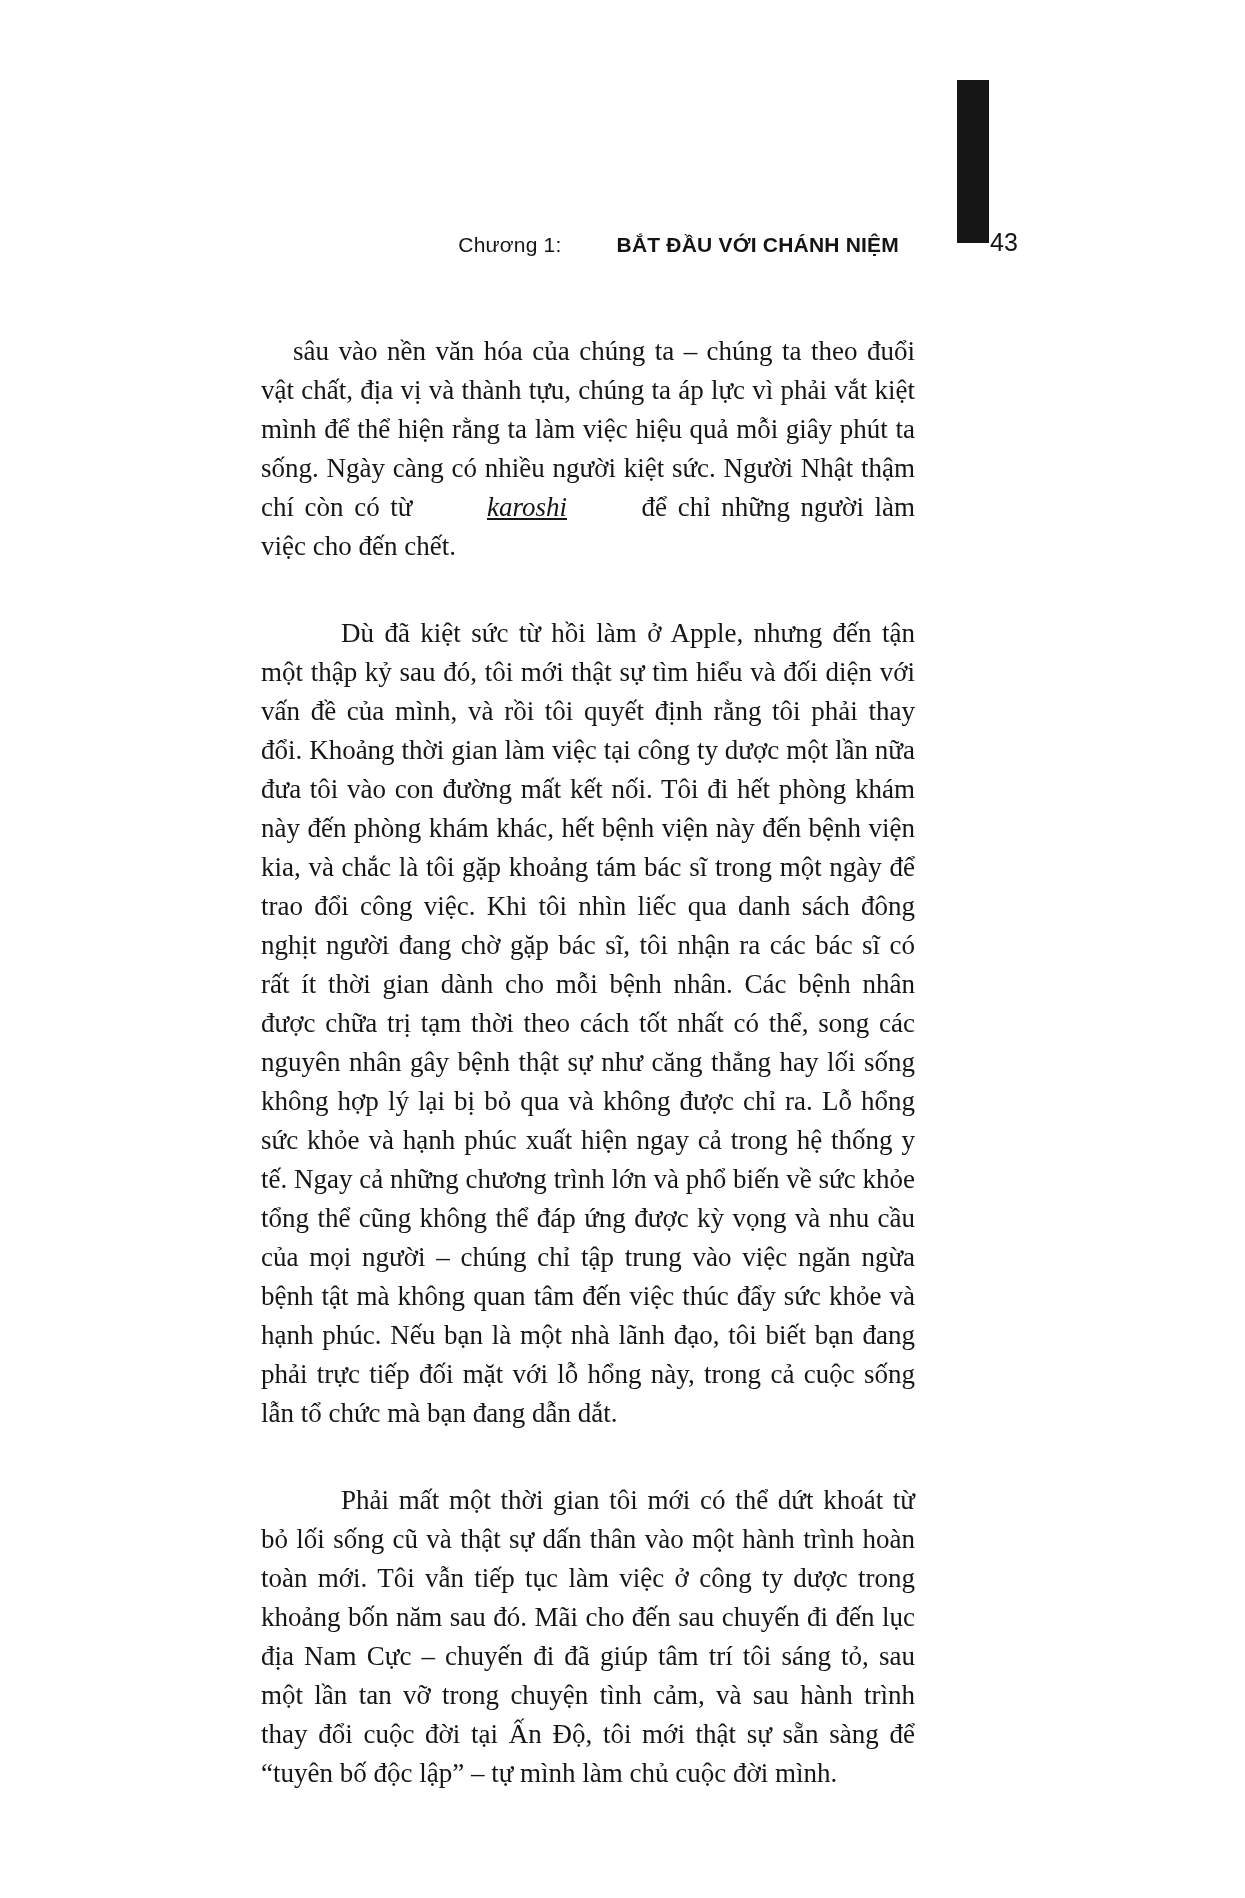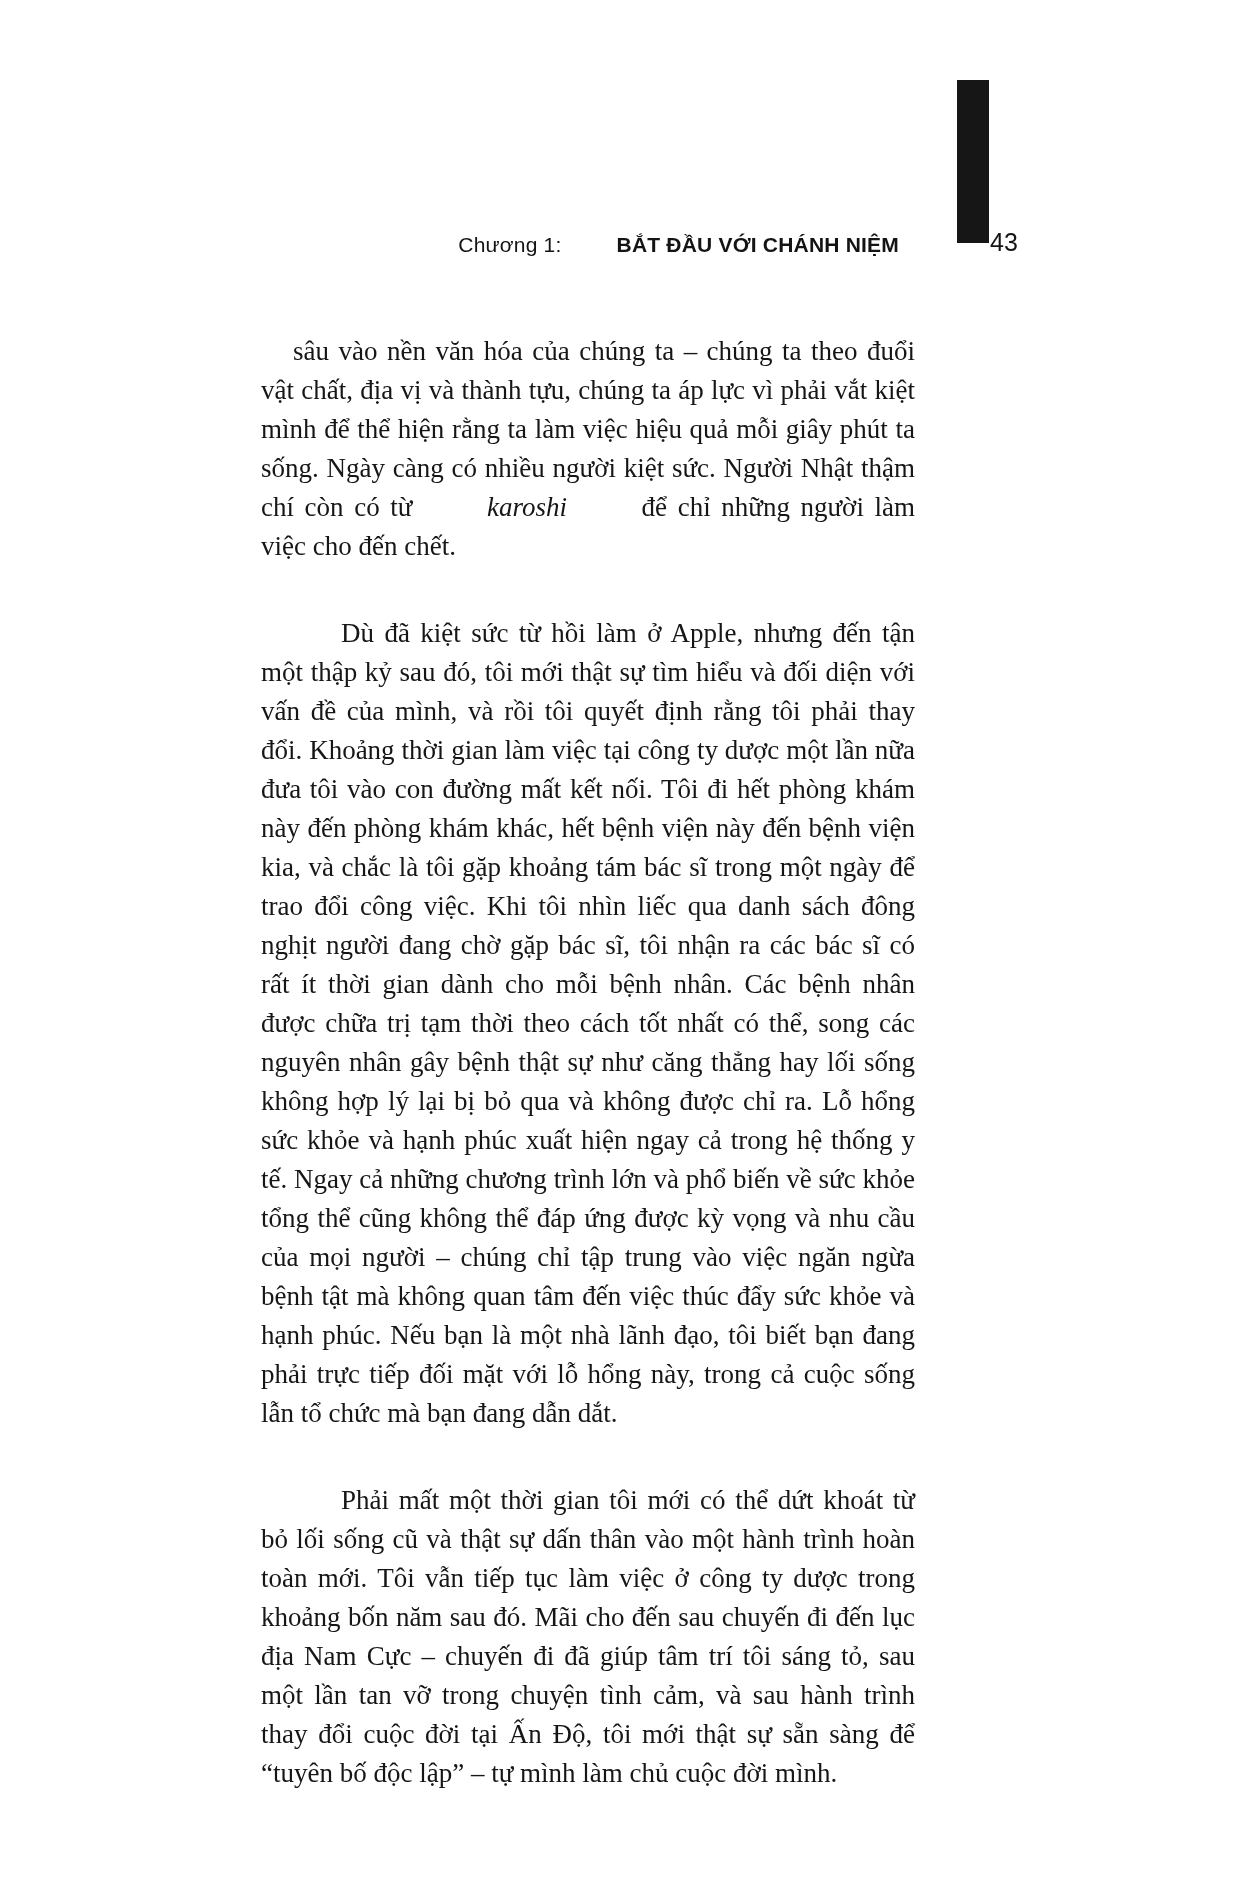--- a/index.html
+++ b/index.html
@@ -52,21 +52,21 @@
       left: 133px;
       top: 204px;
       width: 750px;
       font-size: 27px;
       line-height: 39px;
       text-align: justify;
       color: #161616;
     }
     p.para { margin-bottom: 13px; }
     p.para.indent { text-indent: 48px; }
-    .italic { font-style: italic; }
+    .italic { font-style: italic; text-decoration: underline; }
   </style>
 </head>
 <body>
 
 <div class="page">
 
   <div class="header-row">
     <span class="chapter-label">Chương 1:</span><span class="chapter-title">BẮT ĐẦU VỚI CHÁNH NIỆM</span>
   </div>
 

